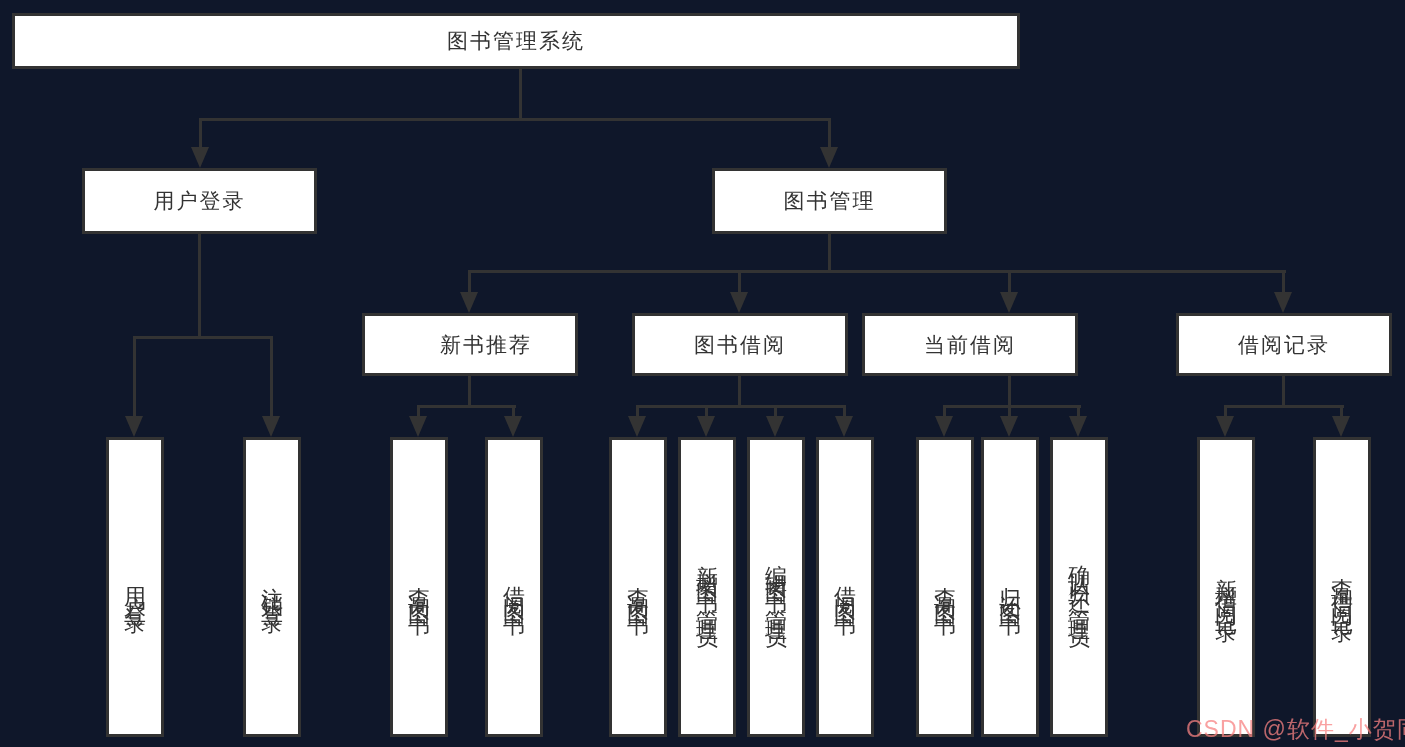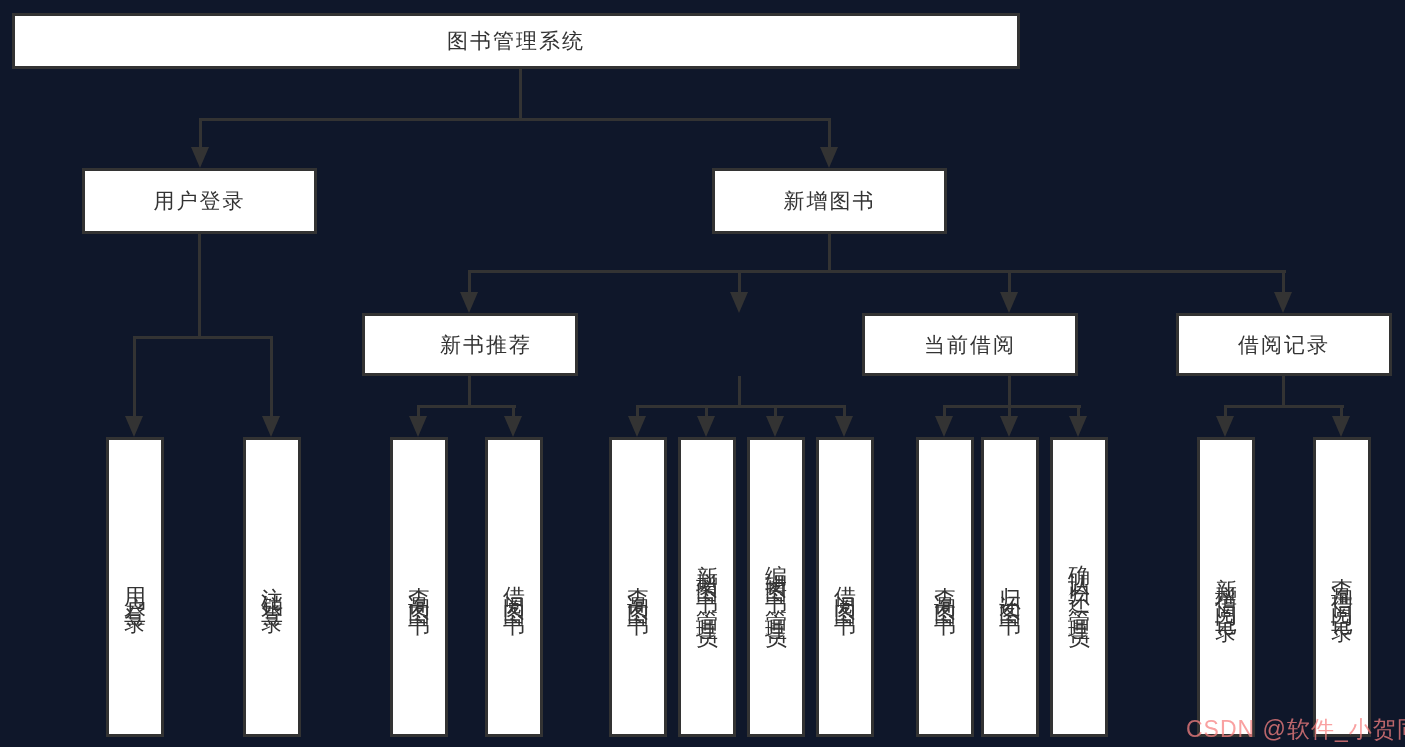--- a/index.html
+++ b/index.html
@@ -71,25 +71,28 @@
 <div id="stage">
 
   <div class="node" style="left:12px;top:13px;width:1008px;height:56px;">
     <span class="h-label">图书管理系统</span>
   </div>
 
   <div class="node" style="left:82px;top:168px;width:235px;height:66px;">
     <span class="h-label">用户登录</span>
   </div>
   <div class="node" style="left:712px;top:168px;width:235px;height:66px;">
-    <span class="h-label">新增图书</span>
+    <span class="h-label">图书管理</span>
   </div>
 
   <div class="node" style="left:362px;top:313px;width:216px;height:63px;padding-left:32px;">
     <span class="h-label">新书推荐</span>
+  </div>
+  <div class="node" style="left:632px;top:313px;width:216px;height:63px;">
+    <span class="h-label">图书借阅</span>
   </div>
   <div class="node" style="left:862px;top:313px;width:216px;height:63px;">
     <span class="h-label">当前借阅</span>
   </div>
   <div class="node" style="left:1176px;top:313px;width:216px;height:63px;">
     <span class="h-label">借阅记录</span>
   </div>
 
   <div class="node" style="left:106px;top:437px;width:58px;height:300px;">
     <span class="v-label">用户登录</span>

